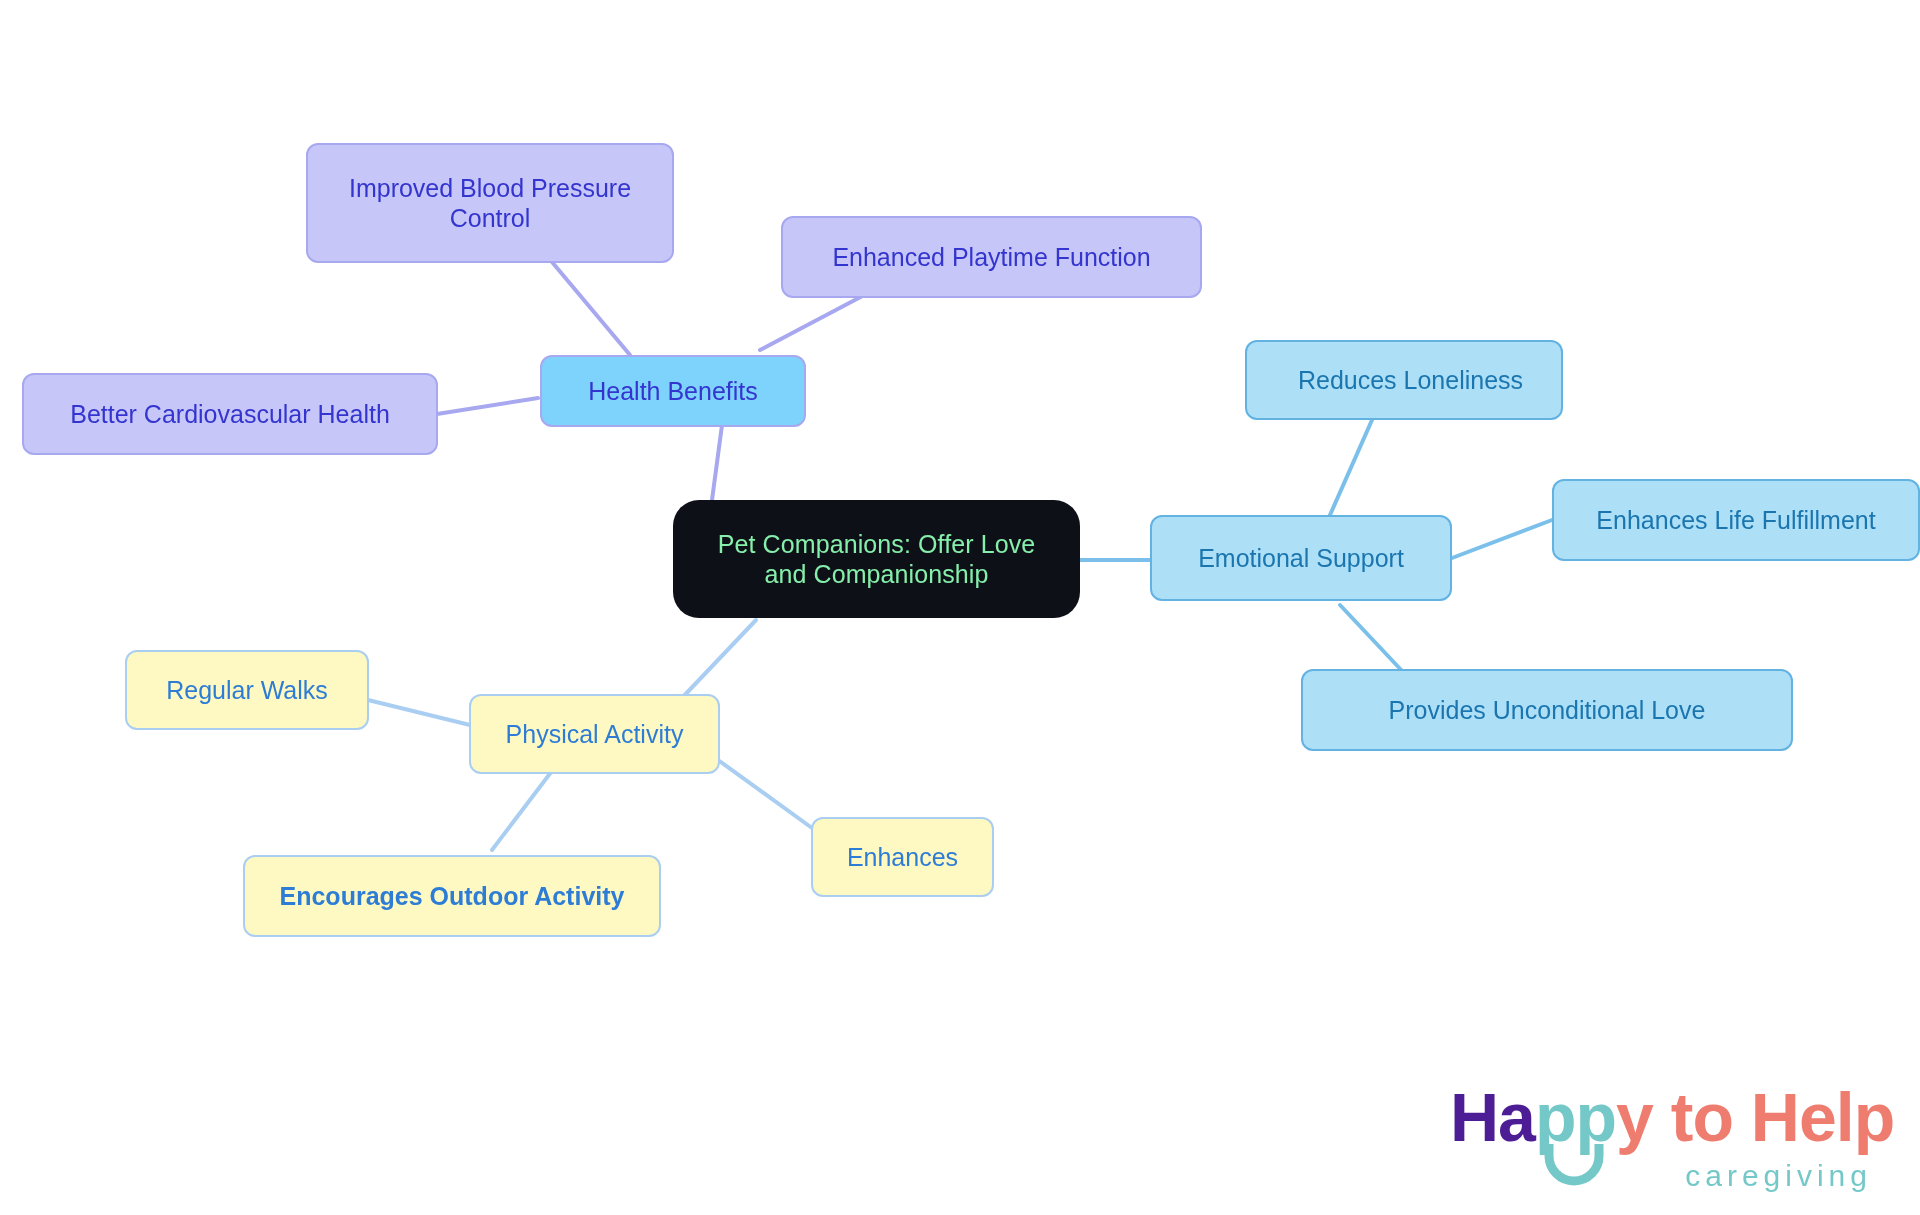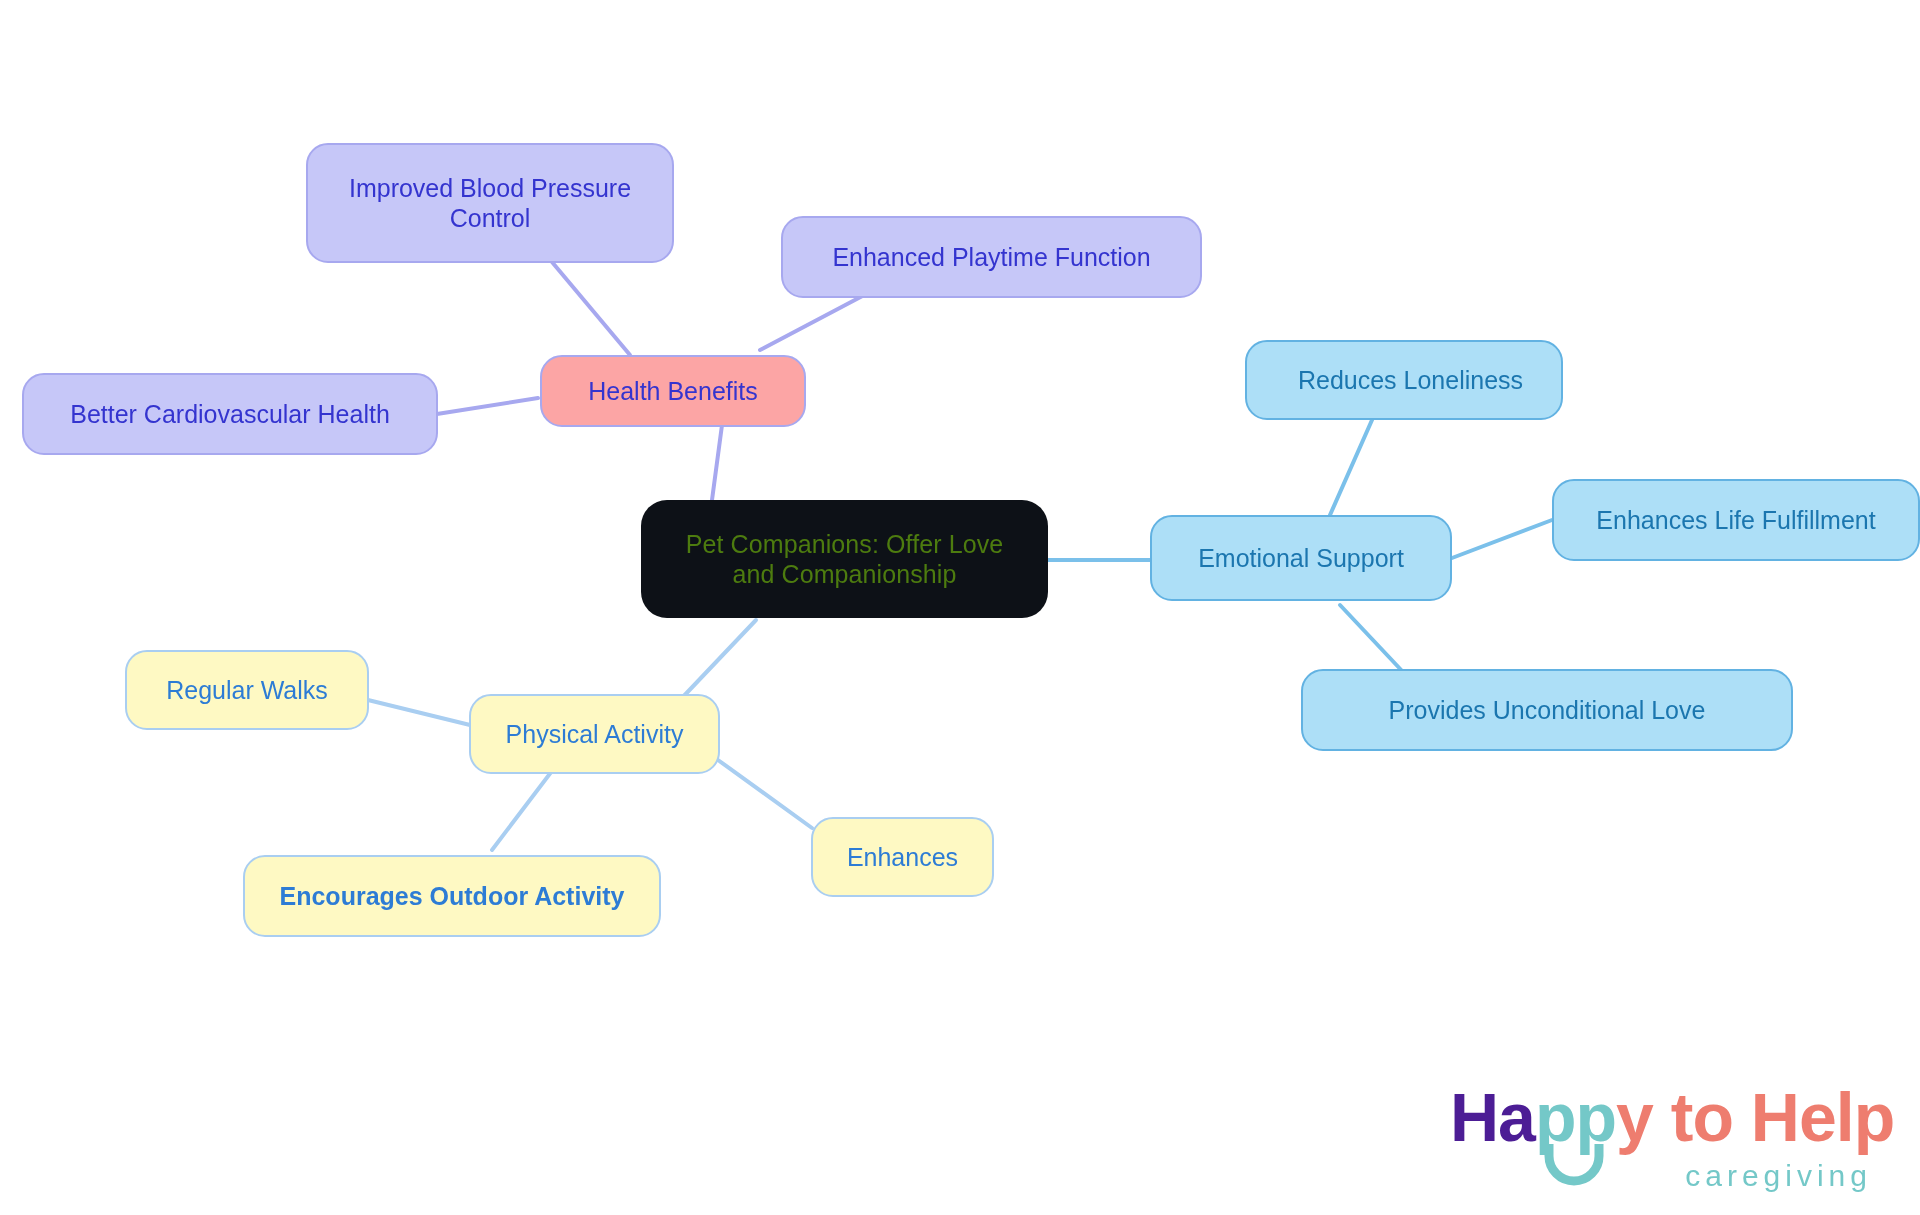--- a/index.html
+++ b/index.html
@@ -27,46 +27,47 @@
     pointer-events: none;
   }
 
   .node {
     position: absolute;
     box-sizing: border-box;
     display: flex;
     align-items: center;
     justify-content: center;
     text-align: center;
-    border-radius: 22px;
+    border-radius: 12px;
     line-height: 1.22;
     white-space: pre-line;
     padding: 6px 14px;
     z-index: 5;
   }
 
   
   .node-root {
     background: #0d1117;
-    color: #4d7c0f;
+    color: #86efac;
     font-size: 25px;
     border-radius: 26px;
     border: none;
     letter-spacing: 0.1px;
+    margin-left: 32px;
   }
 
   
   .node-purple {
     background: #c6c7f8;
     border: 2px solid #a7a8ef;
     color: #3434cf;
     font-size: 25px;
   }
   .node-purple.parent {
-    background: #fca5a5;
+    background: #7dd3fc;
     border: 2px solid #a7a8ef;
   }
 
   
   .node-blue {
     background: #addff7;
     border: 2px solid #62b2e2;
     color: #1b76af;
     font-size: 25px;
   }

